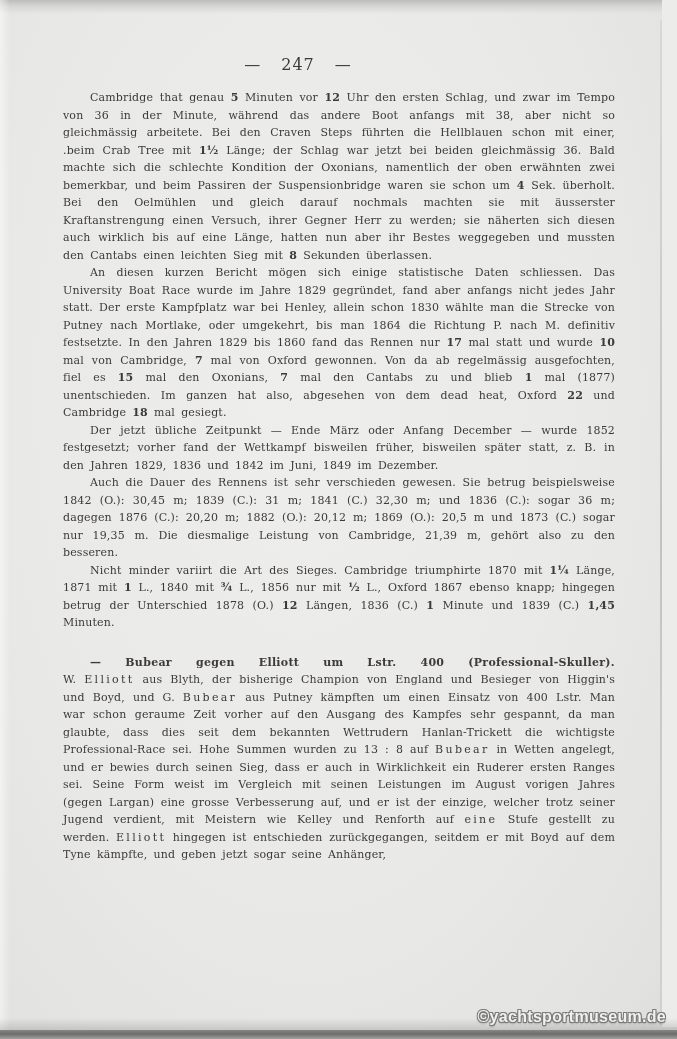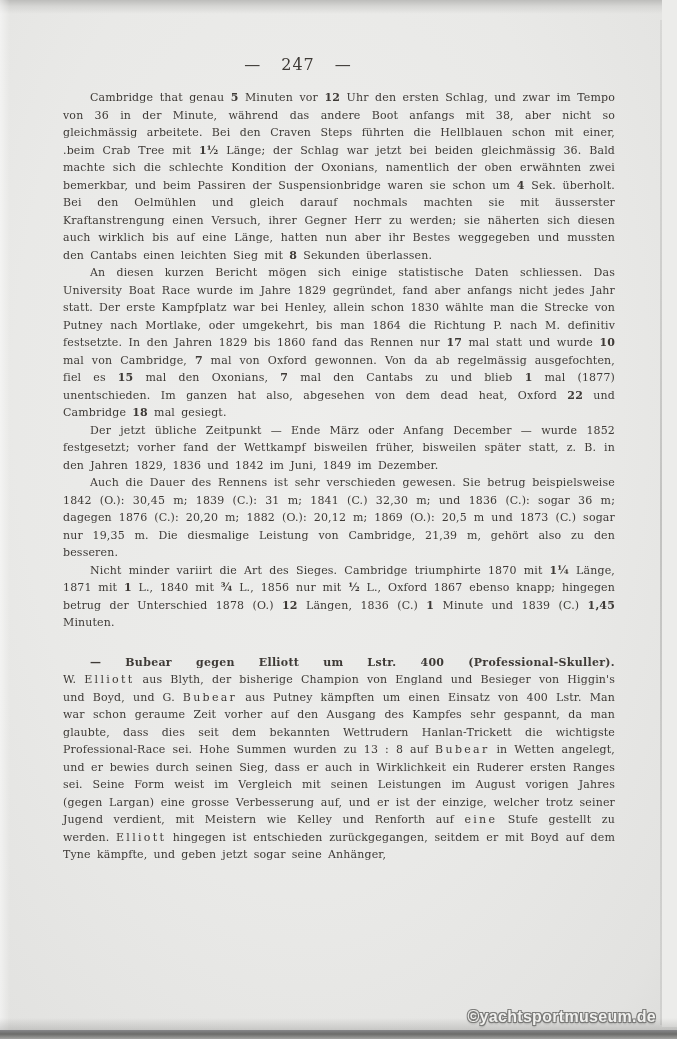--- a/index.html
+++ b/index.html
@@ -34,21 +34,21 @@
     font-size:11px;line-height:17.5px;color:#3e3a36;
     text-align:justify;word-spacing:2.5px;letter-spacing:0.15px;
   }
   .textblock p{margin:0;text-indent:27px;}
   .textblock p.section{margin-top:9px;text-indent:0;}
   .b{font-weight:bold;}
   .sp{letter-spacing:2.3px;}
   .h{display:block;font-weight:bold;text-indent:27px;
      text-align:justify;text-align-last:justify;letter-spacing:0.3px;margin-top:22px;}
   .watermark{
-    position:absolute;right:21px;top:1008px;
+    position:absolute;right:11px;top:1008px;
     font-family:"Liberation Sans","DejaVu Sans",sans-serif;
     font-weight:bold;font-size:16px;letter-spacing:0.3px;
     color:#f1f1ef;
     text-shadow:-1px -1px 0 #7a7a78, 1px -1px 0 #7a7a78,
                 -1px 1px 0 #7a7a78, 1px 1px 0 #7a7a78,
                  0 2px 2px rgba(0,0,0,0.25);
   }
 </style>
 </head>
 <body>

